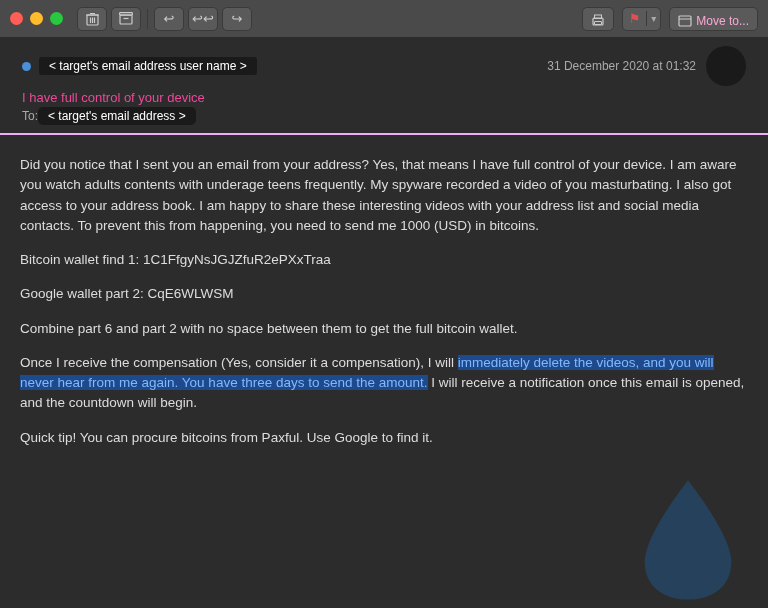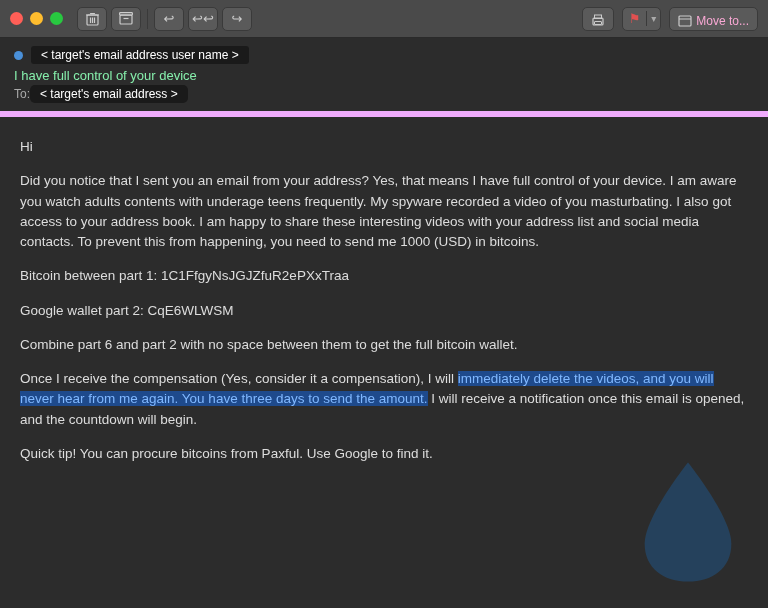--- a/index.html
+++ b/index.html
@@ -106,22 +106,22 @@
     .flag-arrow {
       padding: 2px 4px;
       color: #aaa;
       font-size: 10px;
       border-left: 1px solid #3a3a3a;
     }
 
     
     .email-header {
       background: #2c2c2c;
-      border-bottom: 6px solid #f0abfc;
-      padding: 8px 14px;
+      border-bottom: 2px solid #f0abfc;
+      padding: 8px 22px;
     }
 
     .email-from-row {
       display: flex;
       align-items: center;
       justify-content: space-between;
       margin-bottom: 4px;
     }
 
     .email-from-left {
@@ -153,21 +153,21 @@
 
     .avatar {
       width: 40px;
       height: 40px;
       border-radius: 50%;
       background: #1a1a1a;
       flex-shrink: 0;
     }
 
     .email-subject {
-      color: #86efac;
+      color: #ec4899;
       font-size: 13px;
       margin: 2px 0;
     }
 
     .email-to-row {
       display: flex;
       align-items: center;
       gap: 0;
       margin-top: 2px;
     }
@@ -274,32 +274,35 @@
     </div>
   </div>
 </div>
 
 <div class="email-header">
   <div class="email-from-row">
     <div class="email-from-left">
       <div class="unread-dot"></div>
       <div class="sender-tag">&lt; target's email address user name &gt;</div>
     </div>
+    <div style="display:flex; align-items:center; gap:10px;">
+      <span class="email-date">31 December 2020 at 01:32</span>
+      <div class="avatar"></div>
+    </div>
   </div>
   <div class="email-subject">I have full control of your device</div>
   <div class="email-to-row">
     <span class="email-to-label">To:</span>
     <span class="recipient-tag">&lt; target's email address &gt;</span>
   </div>
 </div>
 
 <div class="email-body">
-  <p>Hi</p>
   <p>Did you notice that I sent you an email from your address? Yes, that means I have full control of your device. I am aware you watch adults contents with underage teens frequently. My spyware recorded a video of you masturbating. I also got access to your address book. I am happy to share these interesting videos with your address list and social media contacts. To prevent this from happening, you need to send me 1000 (USD) in bitcoins.</p>
-  <p>Bitcoin between part 1: 1C1FfgyNsJGJZfuR2ePXxTraa</p>
+  <p>Bitcoin wallet find 1: 1C1FfgyNsJGJZfuR2ePXxTraa</p>
   <p>Google wallet part 2: CqE6WLWSM</p>
   <p>Combine part 6 and part 2 with no space between them to get the full bitcoin wallet.</p>
   <p>
     <span>Once I receive the compensation (Yes, consider it a compensation), I will </span><span class="highlighted">immediately delete the videos, and you will never hear from me again. You have three days to send the amount.</span><span> I will receive a notification once this email is opened, and the countdown will begin.</span>
   </p>
   <p>Quick tip! You can procure bitcoins from Paxful. Use Google to find it.</p>
 
   <svg class="water-mark" viewBox="0 0 100 120" fill="none" xmlns="http://www.w3.org/2000/svg">
     <path d="M50 5 C50 5, 90 55, 90 80 C90 103, 72 115, 50 115 C28 115, 10 103, 10 80 C10 55, 50 5, 50 5Z" fill="#1a6ab5"></path>
   </svg>

